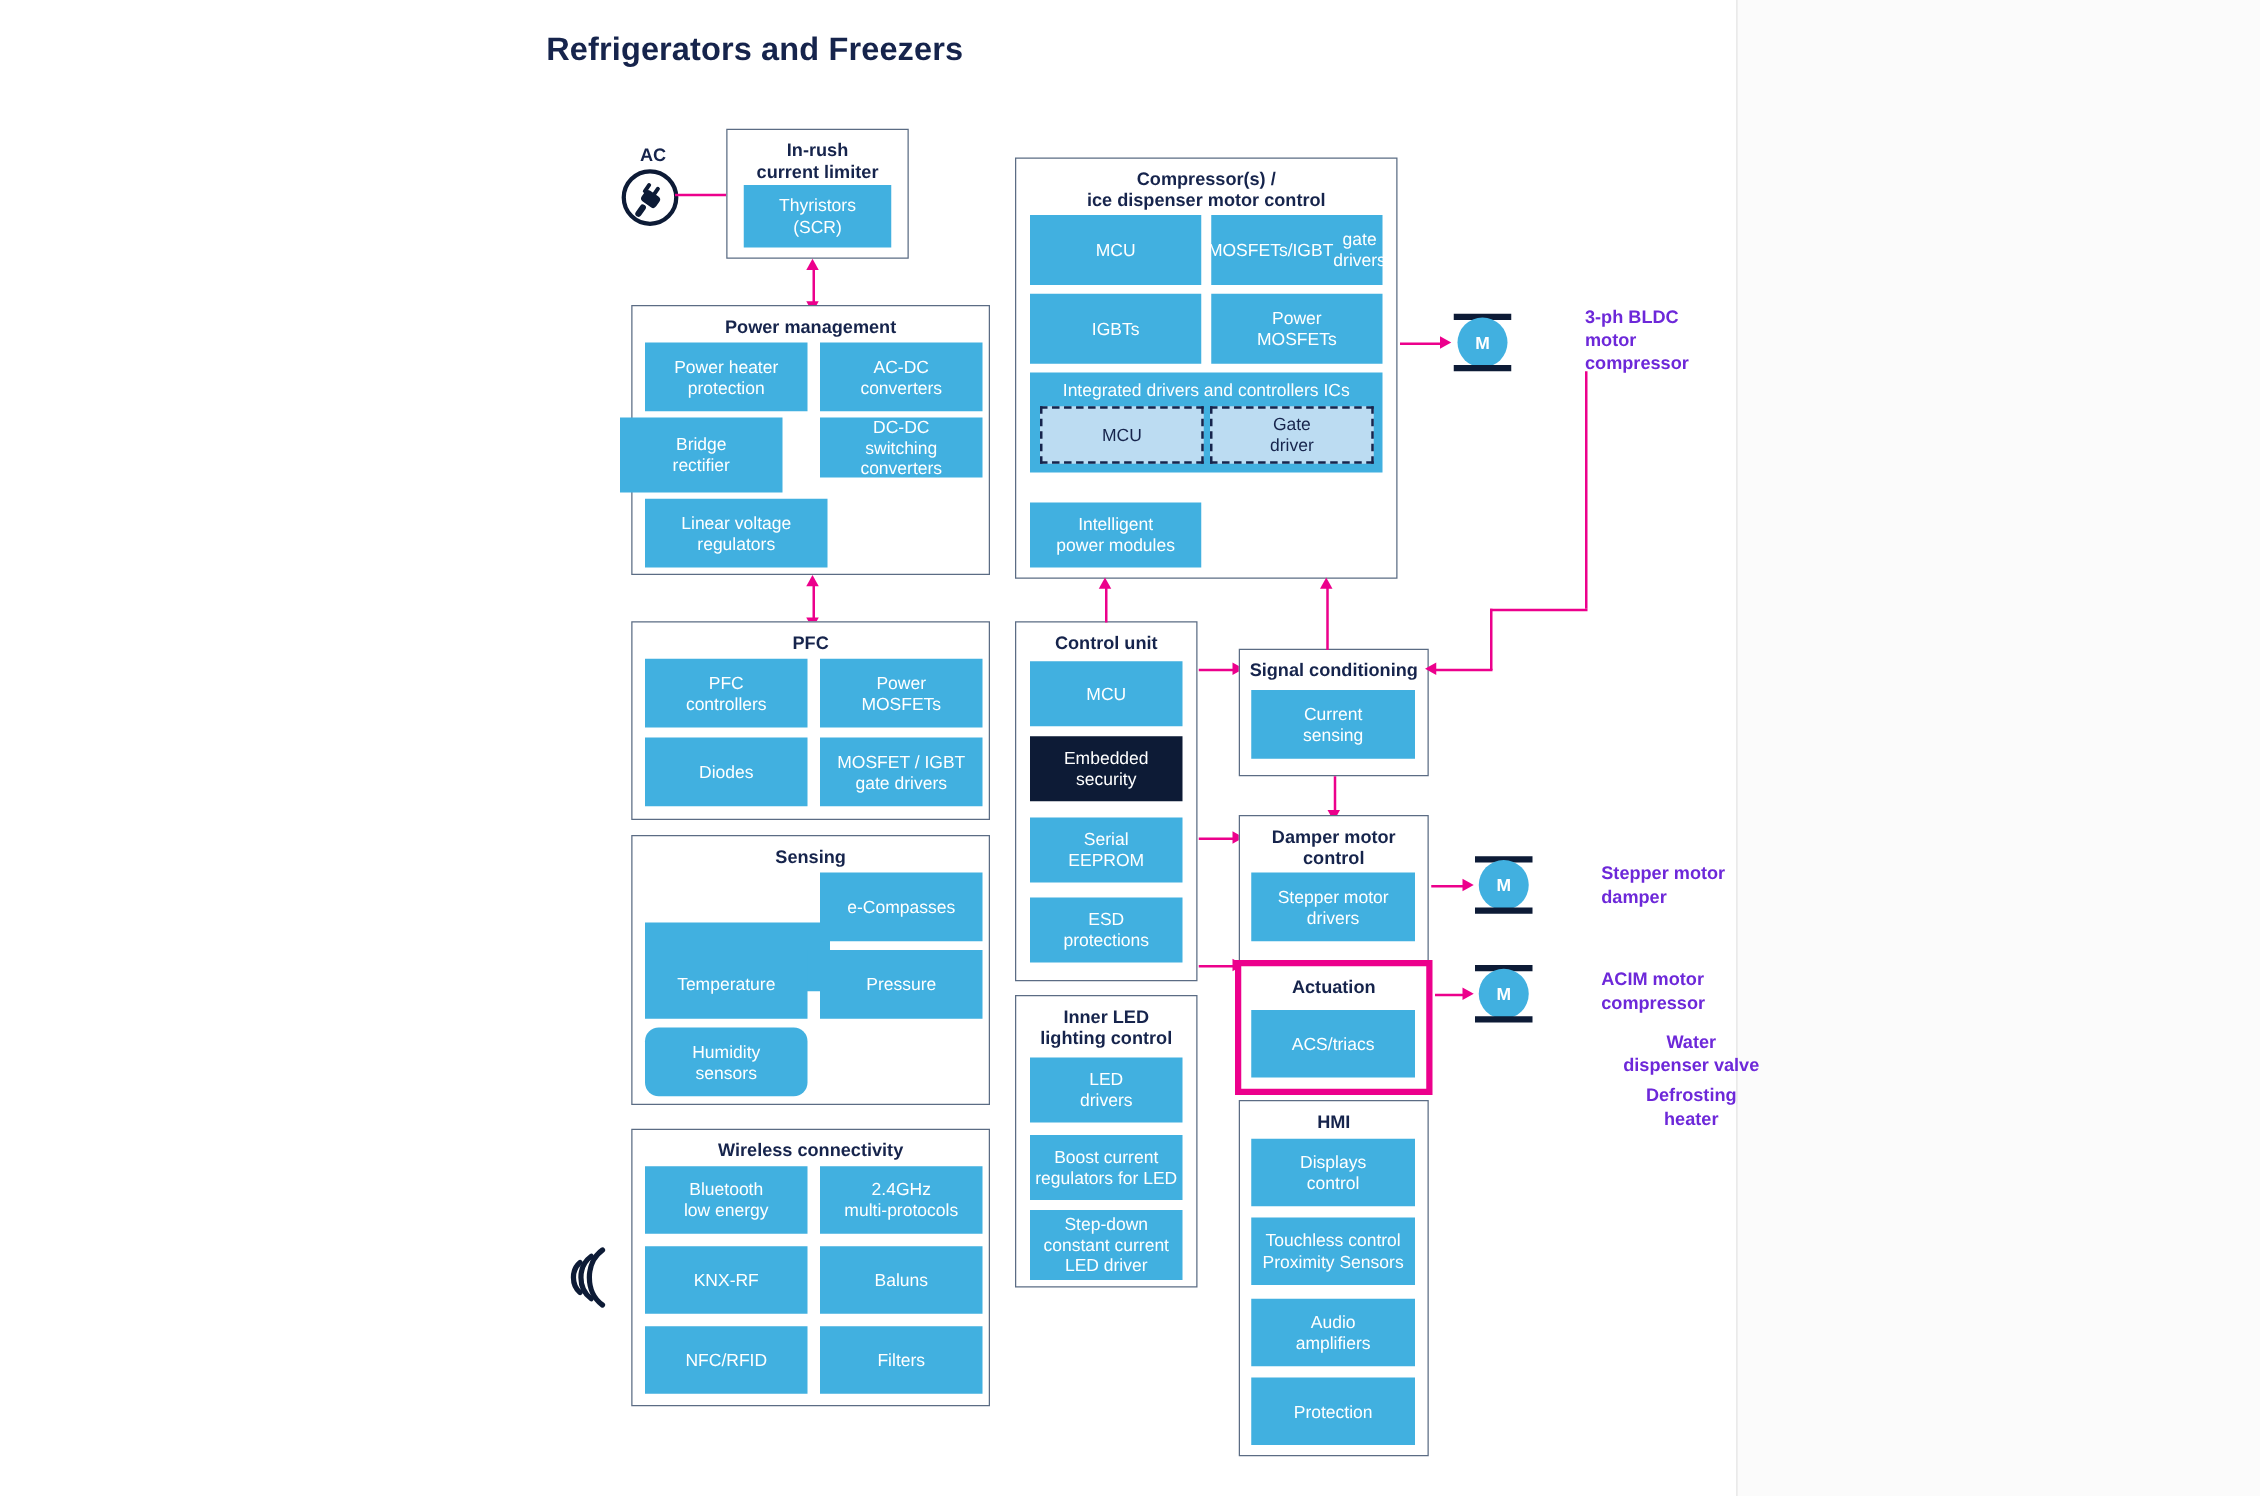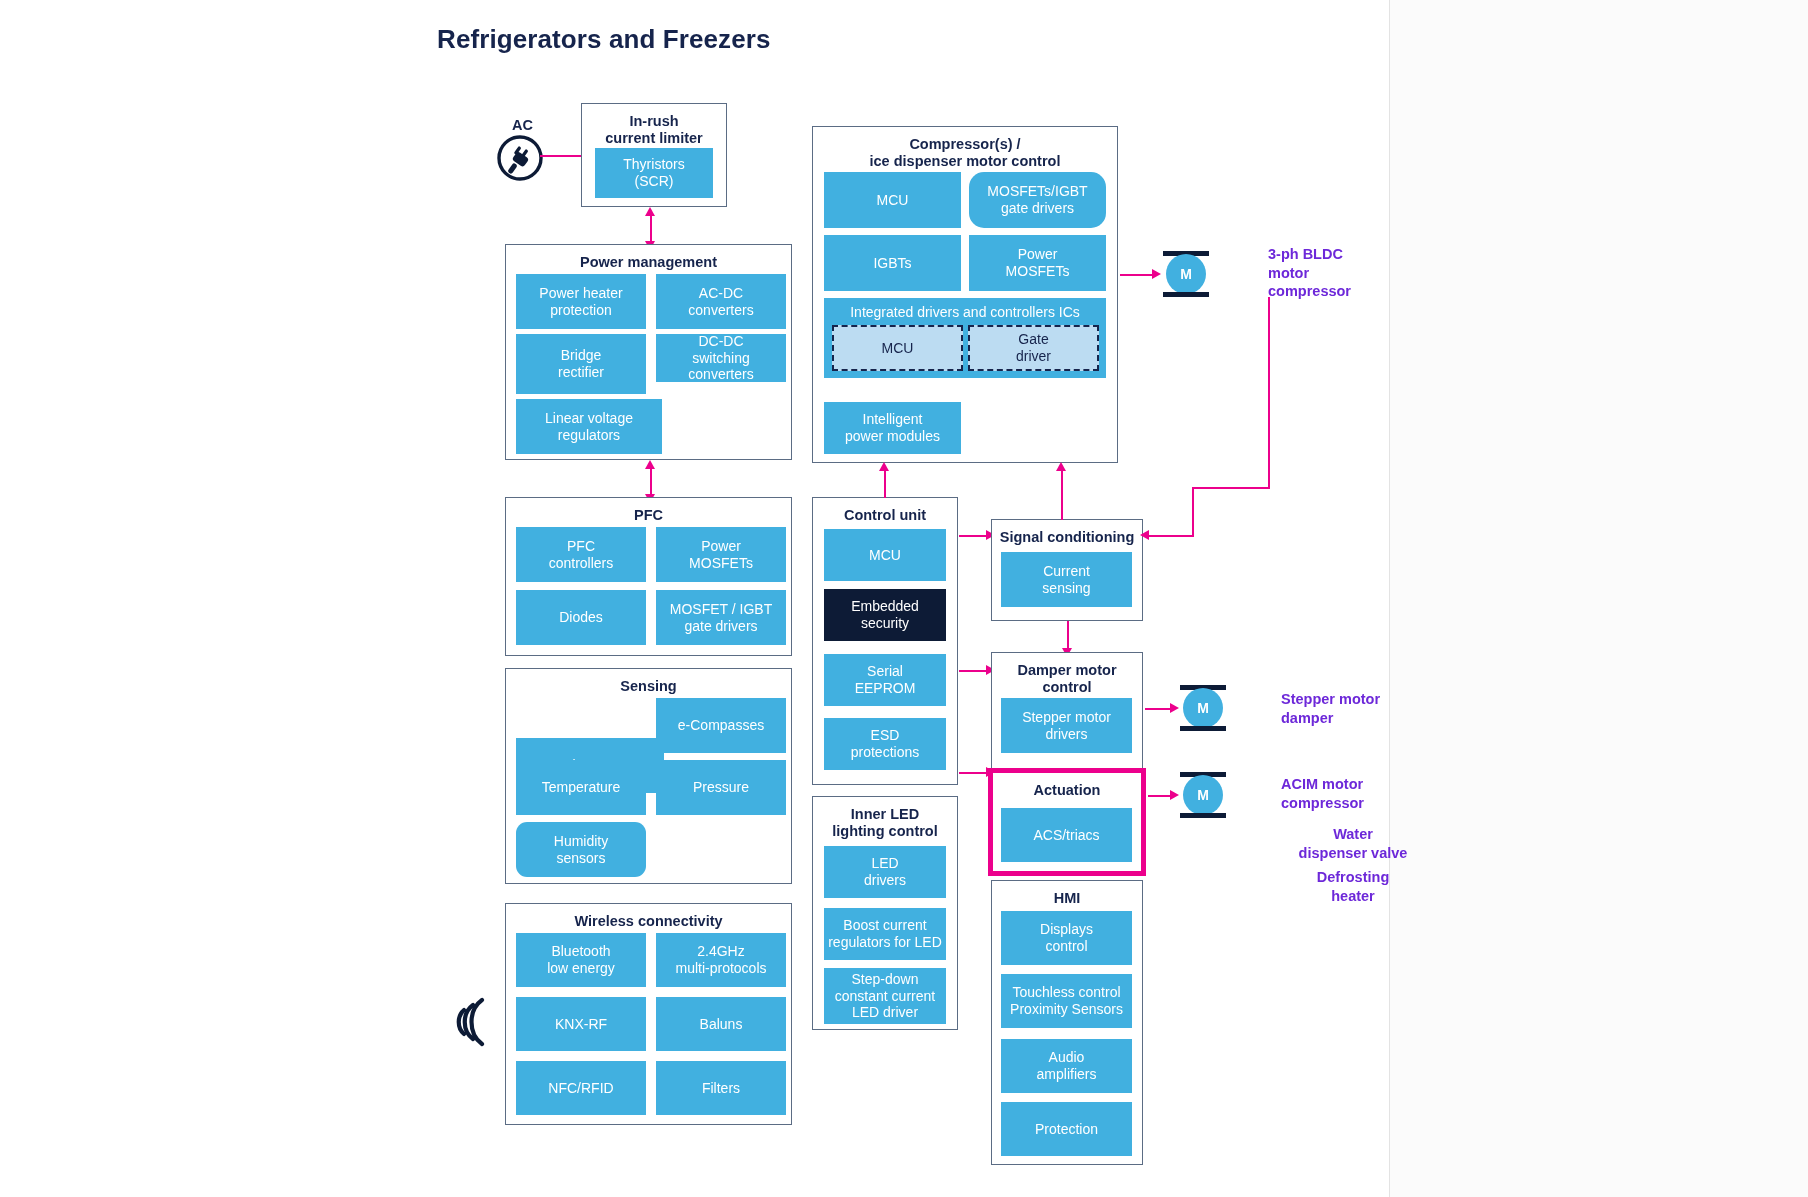--- a/index.html
+++ b/index.html
@@ -192,21 +192,21 @@
     <div class="group-title">Power management</div>
   </div>
   <div class="chip" style="left:516px; top:274px; width:130px; height:55px; flex-direction:column;">
     <span>Power heater</span>
     <span>protection</span>
   </div>
   <div class="chip" style="left:656px; top:274px; width:130px; height:55px; flex-direction:column;">
     <span>AC-DC</span>
     <span>converters</span>
   </div>
-  <div class="chip" style="left:516px; top:334px; width:130px; height:60px; flex-direction:column;">
+  <div class="chip" style="left:496px; top:334px; width:130px; height:60px; flex-direction:column;">
     <span>Bridge</span>
     <span>rectifier</span>
   </div>
   <div class="chip" style="left:656px; top:334px; width:130px; height:48px; flex-direction:column;">
     <span>DC-DC</span>
     <span>switching</span>
     <span>converters</span>
   </div>
   <div class="chip" style="left:516px; top:399px; width:146px; height:55px; flex-direction:column;">
     <span>Linear voltage</span>
@@ -290,21 +290,21 @@
 
   <div class="group" style="left:812px; top:126px; width:306px; height:337px;">
     <div class="group-title">
       <span>Compressor(s) /</span><br>
       <span>ice dispenser motor control</span>
     </div>
   </div>
   <div class="chip" style="left:824px; top:172px; width:137px; height:56px; flex-direction:column;">
     <span>MCU</span>
   </div>
-  <div class="chip" style="left:969px; top:172px; width:137px; height:56px; flex-direction:column;border-radius:15px;">
+  <div class="chip" style="left:969px; top:172px; width:137px; height:56px; flex-direction:row;">
     <span>MOSFETs/IGBT</span>
     <span>gate drivers</span>
   </div>
   <div class="chip" style="left:824px; top:235px; width:137px; height:56px; flex-direction:column;">
     <span>IGBTs</span>
   </div>
   <div class="chip" style="left:969px; top:235px; width:137px; height:56px; flex-direction:column;">
     <span>Power</span>
     <span>MOSFETs</span>
   </div>

